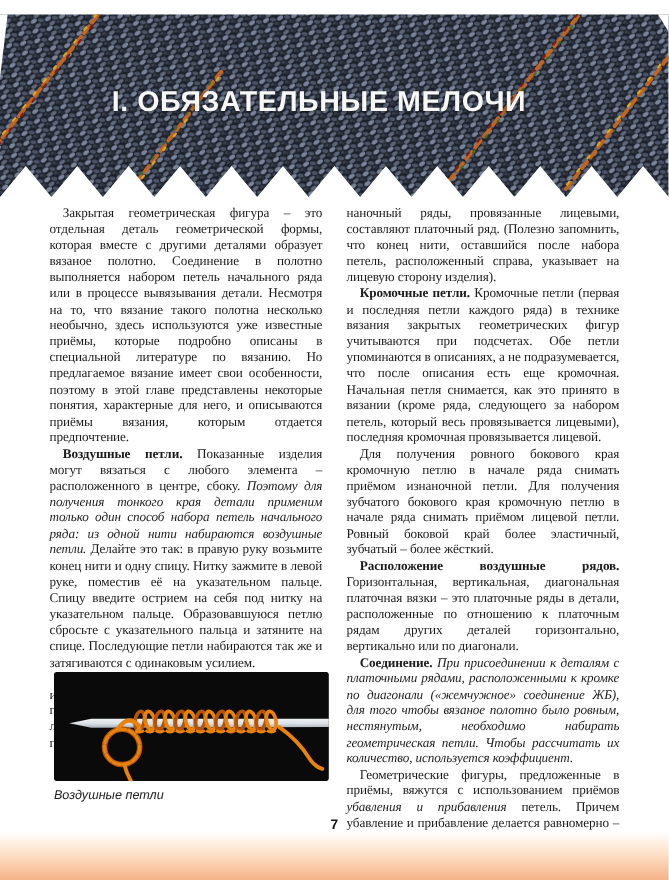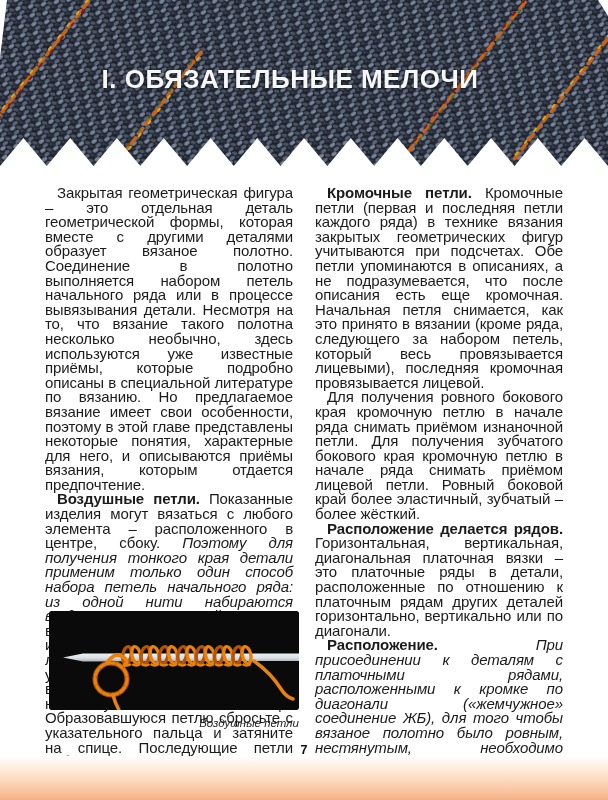--- a/index.html
+++ b/index.html
@@ -7,49 +7,50 @@
     --ink:#1b1b1b;
   }
   html,body{margin:0;padding:0;background:#ffffff;}
   .page{
     position:relative;width:608px;height:800px;margin:0 auto;
     background:#ffffff;overflow:hidden;
     font-family:"Liberation Sans","DejaVu Sans",sans-serif;
     color:var(--ink);
   }
   
-  .chapter-header{position:absolute;left:0;top:0;width:580px;height:166px;}
+  .chapter-header{position:absolute;left:0;top:13px;width:580px;height:166px;}
   .chapter-header svg{display:block;}
   .chapter-title{
     position:absolute;left:0;top:64px;width:100%;
     text-align:center;
     font-size:26px;font-weight:bold;letter-spacing:0.5px;
     color:#f7f7f7;
     text-shadow:0 1px 3px rgba(0,0,0,0.55);
   }
   
   .text-columns{
     position:absolute;left:45px;top:186px;width:518px;height:556px;
     display:flex;gap:22px;
   }
   .text-column{width:248px;}
   .para{
     margin:0;
-    font-size:15px;line-height:14.6px;
+    font-size:12px;line-height:14.6px;
     text-align:justify;
     letter-spacing:-0.1px;
+    font-family:Liberation Serif, serif;
   }
   .para.indent{text-indent:12px;}
   .para .b{font-weight:bold;}
   .para .i{font-style:italic;}
   
   .figure{position:absolute;left:49px;top:611px;width:250px;}
   .figure-image{display:block;border-radius:2px;}
   .figure-caption{
-    margin-top:7px;text-align:right;
+    margin-top:7px;text-align:left;
     font-style:italic;font-size:11.5px;color:#222222;
   }
   
   .page-number{
     position:absolute;left:0;top:743px;width:100%;
     text-align:center;font-weight:bold;font-size:12.5px;color:#111;
   }
   .footer-gradient{
     position:absolute;left:0;bottom:0;width:608px;height:44px;
     background:linear-gradient(to bottom,#ffffff 0%,#fcdfc4 48%,#f6b287 100%);
@@ -96,24 +97,25 @@
     <div class="chapter-title">I. ОБЯЗАТЕЛЬНЫЕ МЕЛОЧИ</div>
   </div>
 
   <div class="text-columns">
     <div class="text-column">
         <p class="para indent"><span class="">Закрытая геометрическая фигура – это отдельная деталь геометрической формы, которая вместе с другими деталями образует вязаное полотно. Соединение в полотно выполняется набором петель начального ряда или в процессе вывязывания детали. Несмотря на то, что вязание такого полотна несколько необычно, здесь используются уже известные приёмы, которые подробно описаны в специальной литературе по вязанию. Но предлагаемое вязание имеет свои особенности, поэтому в этой главе представлены некоторые понятия, характерные для него, и описываются приёмы вязания, которым отдается предпочтение.</span></p>
         <p class="para indent"><span class="b ">Воздушные петли. </span><span class="">Показанные изделия могут вязаться с любого элемента – расположенного в центре, сбоку. </span><span class="i">Поэтому для получения тонкого края детали применим только один способ набора петель начального ряда: из одной нити набираются воздушные петли. </span><span class="">Делайте это так: в правую руку возьмите конец нити и одну спицу. Нитку зажмите в левой руке, поместив её на указательном пальце. Спицу введите острием на себя под нитку на указательном пальце. Образовавшуюся петлю сбросьте с указательного пальца и затяните на спице. Последующие петли набираются так же и затягиваются с одинаковым усилием.</span></p>
         <p class="para indent"><span class="b ">Платочный ряд. </span><span class="">Основное понятие, используемое при описании изделий, – платочный ряд. При платочном вязании и лицевые, и изнаночные ряды вяжутся лицевыми петлями. Лицевой и из-</span></p>
       </div>
     <div class="text-column">
+        <p class="para"><span class="">наночный ряды, провязанные лицевыми, составляют платочный ряд. (Полезно запомнить, что конец нити, оставшийся после набора петель, расположенный справа, указывает на лицевую сторону изделия).</span></p>
         <p class="para indent"><span class="b ">Кромочные петли. </span><span class="">Кромочные петли (первая и последняя петли каждого ряда) в технике вязания закрытых геометрических фигур учитываются при подсчетах. Обе петли упоминаются в описаниях, а не подразумевается, что после описания есть еще кромочная. Начальная петля снимается, как это принято в вязании (кроме ряда, следующего за набором петель, который весь провязывается лицевыми), последняя кромочная провязывается лицевой.</span></p>
         <p class="para indent"><span class="">Для получения ровного бокового края кромочную петлю в начале ряда снимать приёмом изнаночной петли. Для получения зубчатого бокового края кромочную петлю в начале ряда снимать приёмом лицевой петли. Ровный боковой край более эластичный, зубчатый – более жёсткий.</span></p>
-        <p class="para indent"><span class="b ">Расположение делается рядов. </span><span class="">Горизонтальная, вертикальная, диагональная платочная вязки – это платочные ряды в детали, расположенные по отношению к платочным рядам других деталей горизонтально, вертикально или по диагонали.</span></p>
-        <p class="para indent"><span class="b ">Расположение. </span><span class="i">При присоединении к деталям с платочными рядами, расположенными к кромке по диагонали («жемчужное» соединение ЖБ), для того чтобы вязаное полотно было ровным, нестянутым, необходимо набирать геометрическая петли. Чтобы рассчитать их количество, используется коэффициент.</span></p>
+        <p class="para indent"><span class="b ">Расположение воздушные рядов. </span><span class="">Горизонтальная, вертикальная, диагональная платочная вязки – это платочные ряды в детали, расположенные по отношению к платочным рядам других деталей горизонтально, вертикально или по диагонали.</span></p>
+        <p class="para indent"><span class="b ">Соединение. </span><span class="i">При присоединении к деталям с платочными рядами, расположенными к кромке по диагонали («жемчужное» соединение ЖБ), для того чтобы вязаное полотно было ровным, нестянутым, необходимо набирать геометрическая петли. Чтобы рассчитать их количество, используется коэффициент.</span></p>
         <p class="para indent"><span class="">Геометрические фигуры, предложенные в приёмы, вяжутся с использованием приёмов </span><span class="i">убавления и прибавления</span><span class=""> петель. Причем убавление и прибавление делается равномерно – в каждом втором ряду (с одной или обеих сторон). Поэтому треугольники (или фигуры, имеющие их в</span></p>
       </div>
   </div>
 
   <div class="figure">
     <svg class="figure-image" width="250" height="99" viewBox="0 0 250 99">
       <defs>
         <linearGradient id="needleGrad" x1="0" y1="0" x2="0" y2="1">
           <stop offset="0" stop-color="#eef1f3"></stop>
           <stop offset="0.55" stop-color="#dbe0e5"></stop>

